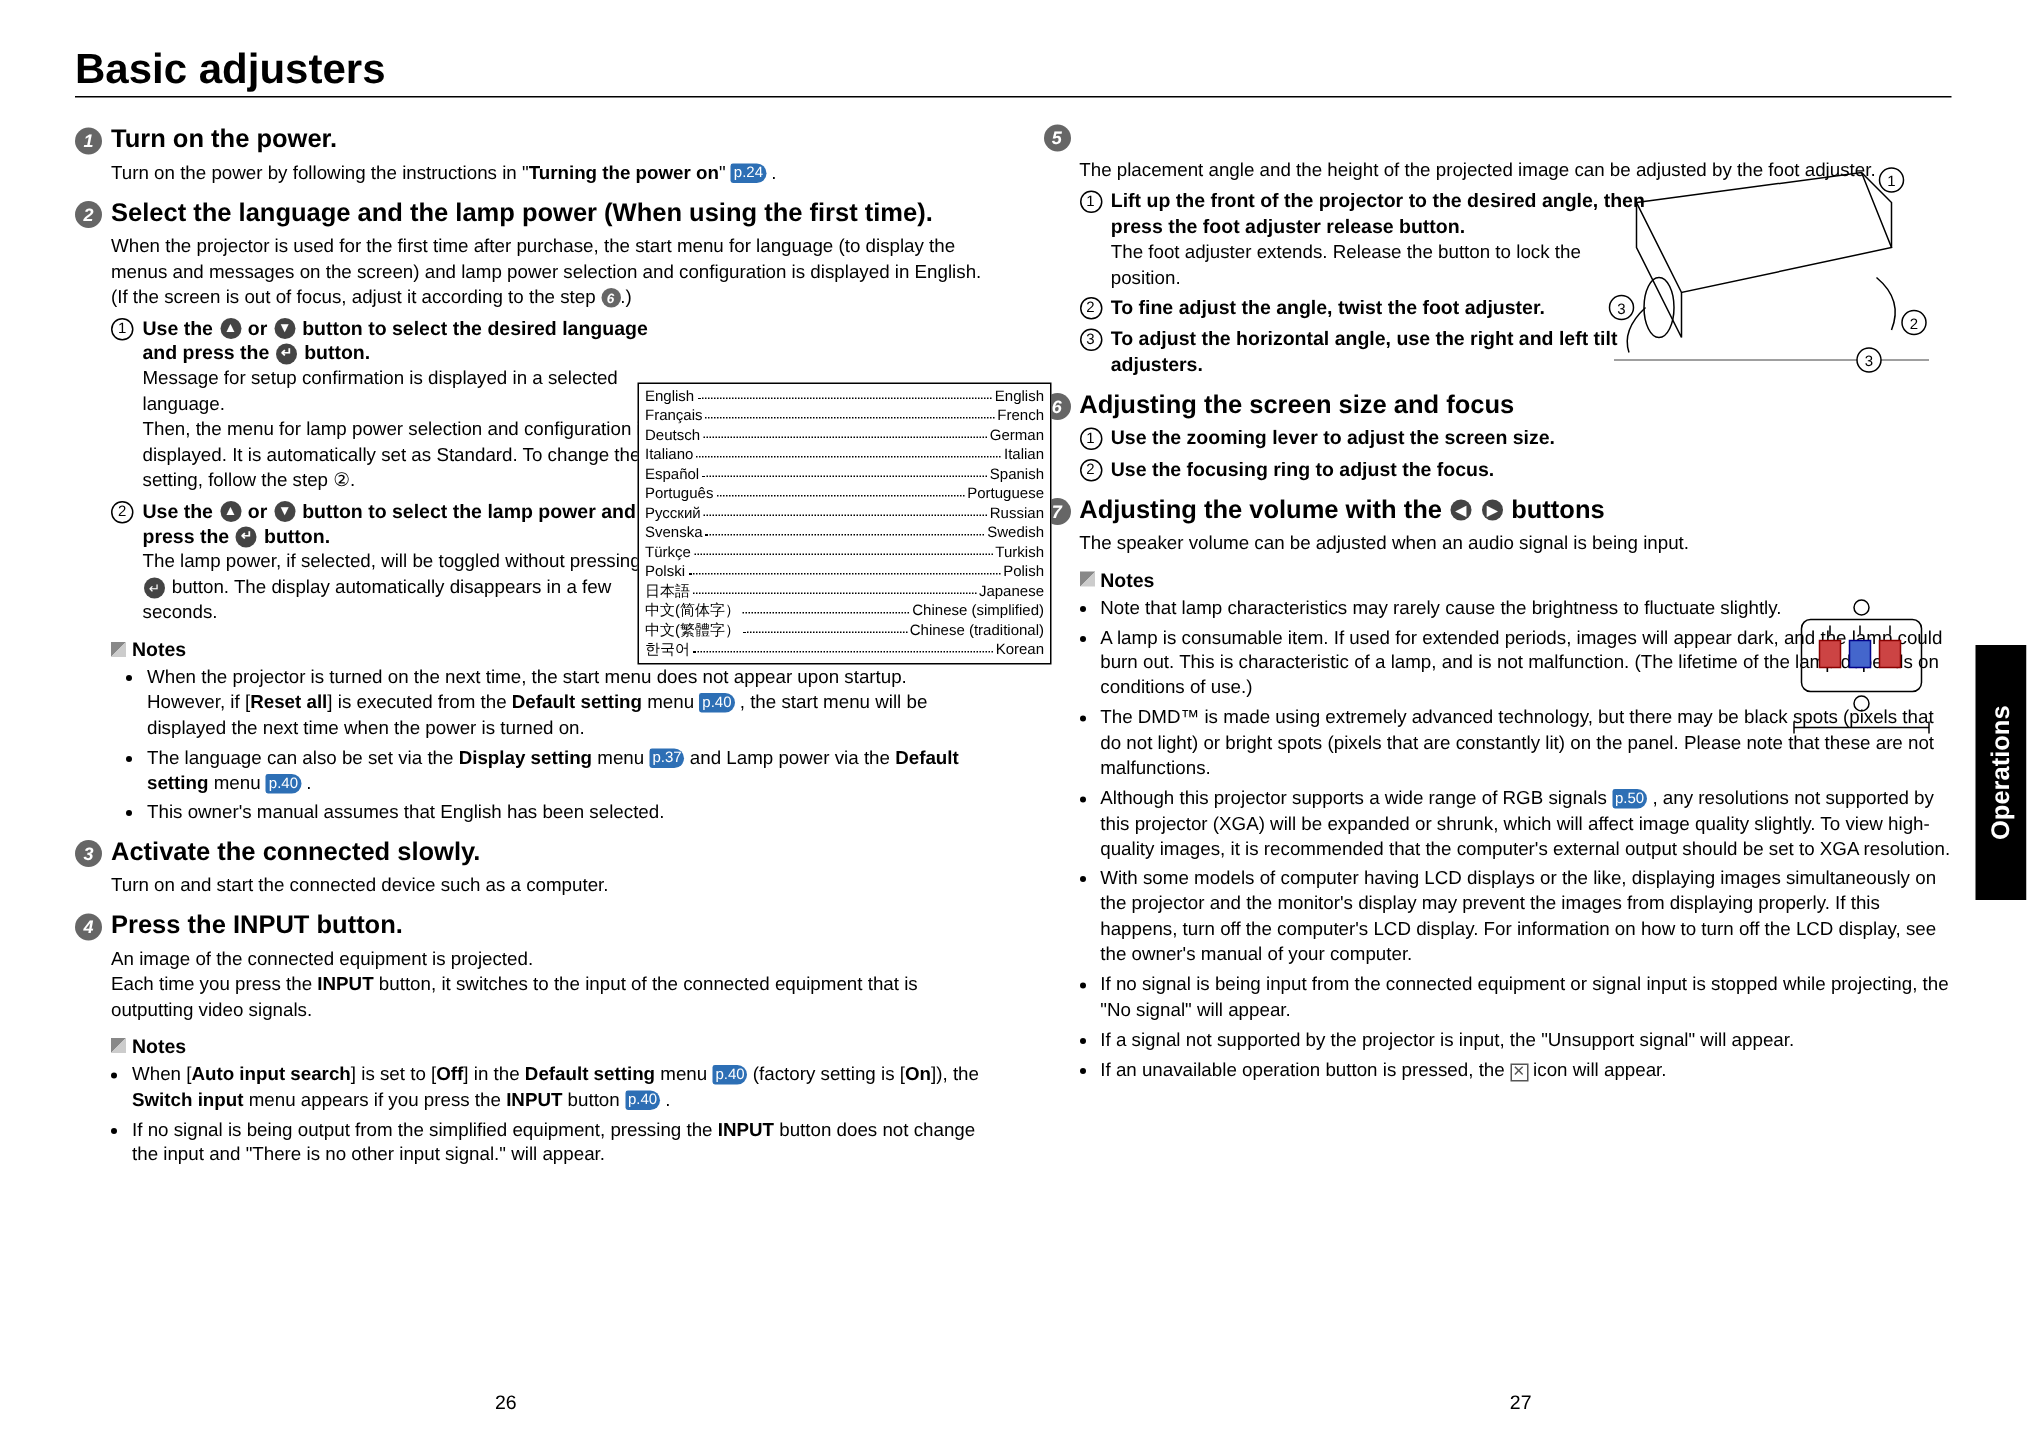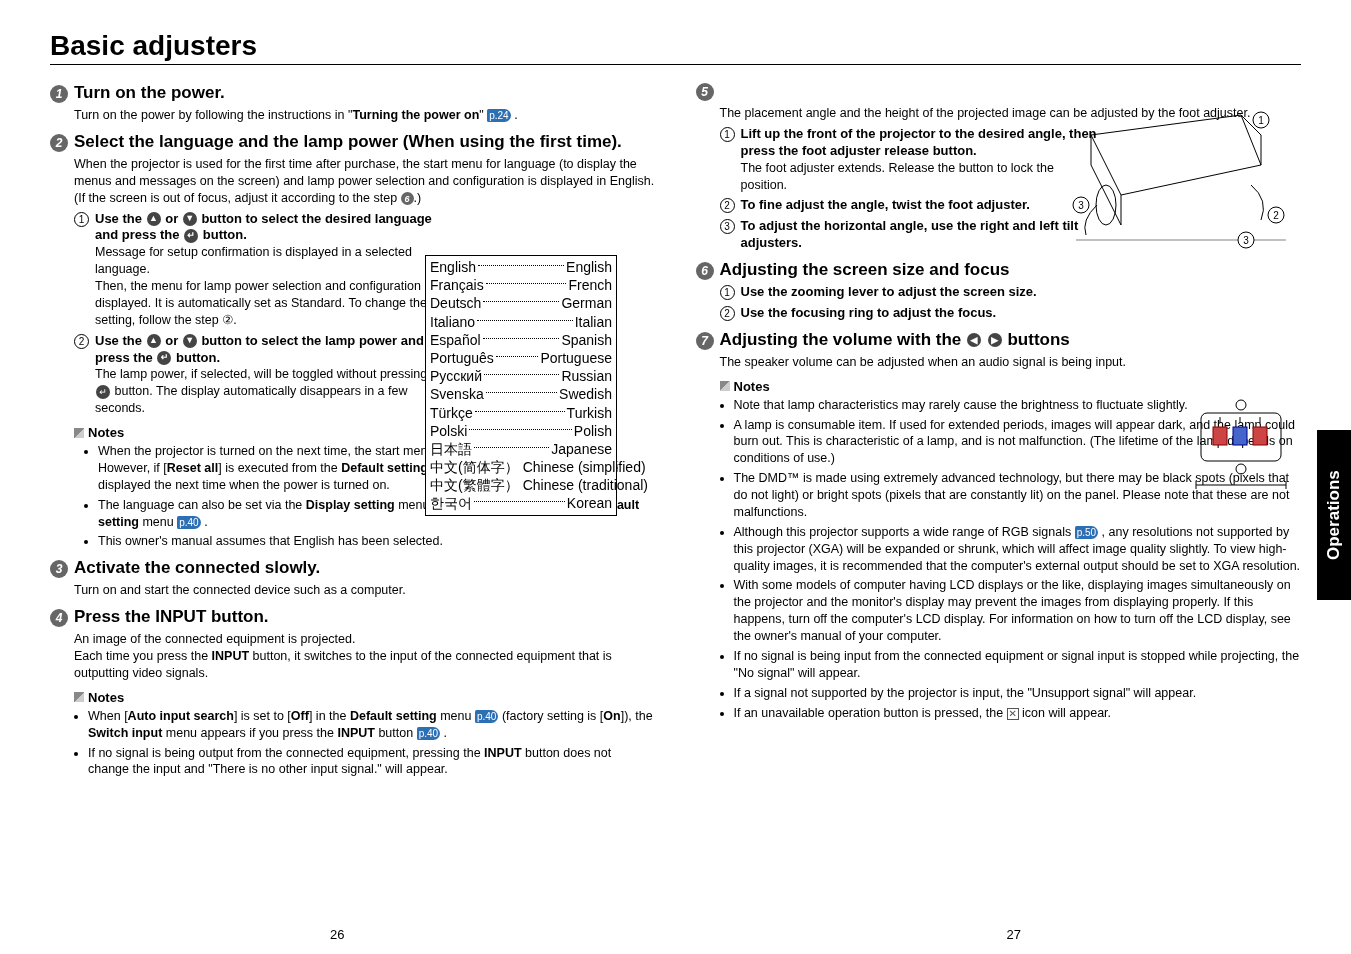--- a/index.html
+++ b/index.html
@@ -108,25 +108,25 @@
   }
   .notes-box {
     display:inline-block;
     width:10px; height:10px;
     background: linear-gradient(135deg,#888 50%,#ccc 50%);
   }
   ul.notes { margin-left: 38px; font-size: 12.5px; line-height:1.35; }
   ul.notes li { margin-bottom: 3px; list-style: disc outside; padding-left:0; margin-left:10px;}
   .lang-table {
     border: 1px solid #000;
-    font-size: 14px;
+    font-size: 10px;
     position: absolute;
     top: 255px;
     left: 425px;
-    width: 192px;
+    width: 276px;
     background:#fff;
     padding:2px 4px;
   }
   .lang-row { display:flex; justify-content:space-between; white-space:nowrap; line-height:1.3;}
   .lang-row .dots { flex:1; border-bottom:1px dotted #000; height:8px; margin:0 2px;}
   .step1-block { width: 380px; }
   .side-tab {
     position: absolute;
     right: 0;
     top: 430px;
@@ -227,21 +227,21 @@
     <div class="body-text">
       <span>An image of the connected equipment is projected.</span><br>
       <span>Each time you press the </span><b>INPUT</b><span> button, it switches to the input of the connected equipment that is outputting video signals.</span>
     </div>
     <div class="notes-head">
         <span class="notes-box"></span>
         <span>Notes</span>
       </div>
     <ul class="notes" style="margin-left:28px;">
       <li><span>When [</span><b>Auto input search</b><span>] is set to [</span><b>Off</b><span>] in the </span><b>Default setting</b><span> menu </span><span class="pref">p.40</span><span> (factory setting is [</span><b>On</b><span>]), the </span><b>Switch input</b><span> menu appears if you press the </span><b>INPUT</b><span> button </span><span class="pref">p.40</span><span> .</span></li>
-      <li><span>If no signal is being output from the connected equipment, pressing the </span><b>INPUT</b><span> button does not change the input and "There is no other input signal." will appear.</span></li>
+      <li><span>If no signal is being output from the simplified equipment, pressing the </span><b>INPUT</b><span> button does not change the input and "There is no other input signal." will appear.</span></li>
     </ul>
   </div>
 
   <div class="col col-right">
 
     <div class="section-head">
       <span class="num-circle">5</span>
     </div>
     <div class="body-text">The placement angle and the height of the projected image can be adjusted by the foot adjuster.</div>
     <div class="sub-step">

